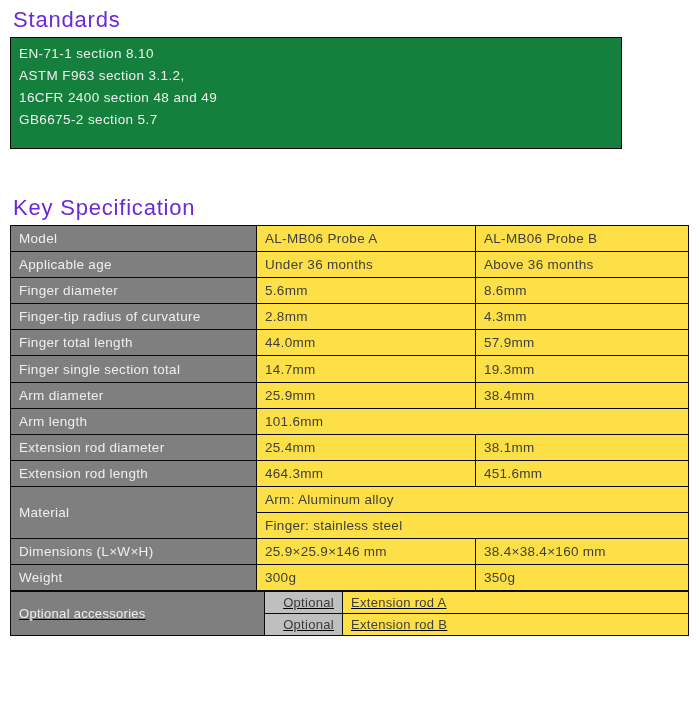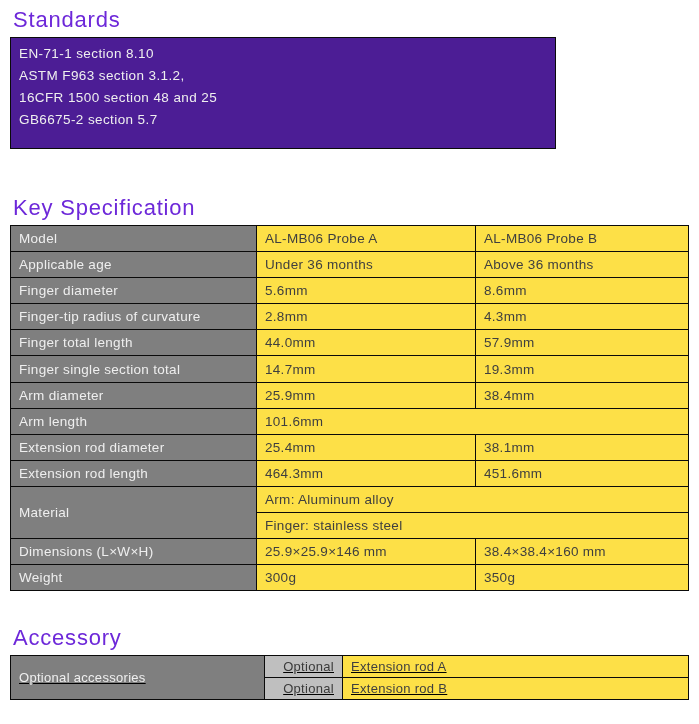--- a/index.html
+++ b/index.html
@@ -23,23 +23,23 @@
     line-height: 23px;
     font-weight: 400;
     letter-spacing: 0.8px;
     margin: 0 0 6px 3px;
   }
   .mt-key   { margin-top: 47px; }
   .mt-acc   { margin-top: 35px; }
 
   
   .standards-box {
-    width: 546px;
+    width: 612px;
     height: 112px;
-    background: #4c1d95;
+    background: #15803d;
     border: 1.5px solid #0a0a0a;
     padding: 5px 8px 0 8px;
   }
   .standards-box .std-line {
     color: #EFEFEF;
     font-size: 13.5px;
     line-height: 22px;
     letter-spacing: 0.4px;
     white-space: nowrap;
   }
@@ -93,21 +93,21 @@
 </style>
 </head>
 <body>
 
 <div class="page">
 
   <h2 class="section-title">Standards</h2>
   <div class="standards-box">
     <div class="std-line">EN-71-1 section 8.10</div>
     <div class="std-line">ASTM F963 section 3.1.2,</div>
-    <div class="std-line">16CFR 1500 section 48 and 25</div>
+    <div class="std-line">16CFR 2400 section 48 and 49</div>
     <div class="std-line">GB6675-2 section 5.7</div>
   </div>
 
   <h2 class="section-title mt-key">Key Specification</h2>
   <table class="spec">
     <colgroup>
         <col style="width:246px">
         <col style="width:219px">
         <col style="width:213px">
       </colgroup>
@@ -174,21 +174,20 @@
         <td class="val">38.4×38.4×160 mm</td>
       </tr>
       <tr>
         <td class="lbl">Weight</td>
         <td class="val">300g</td>
         <td class="val">350g</td>
       </tr>
     </tbody>
   </table>
 
-  <h2 class="section-title mt-acc">Accessory</h2>
   <table class="acc">
     <colgroup>
         <col style="width:254px">
         <col style="width:78px">
         <col style="width:346px">
       </colgroup>
     <tbody>
       <tr>
         <td class="lbl" rowspan="2">Optional accessories</td>
         <td class="opt">Optional</td>

